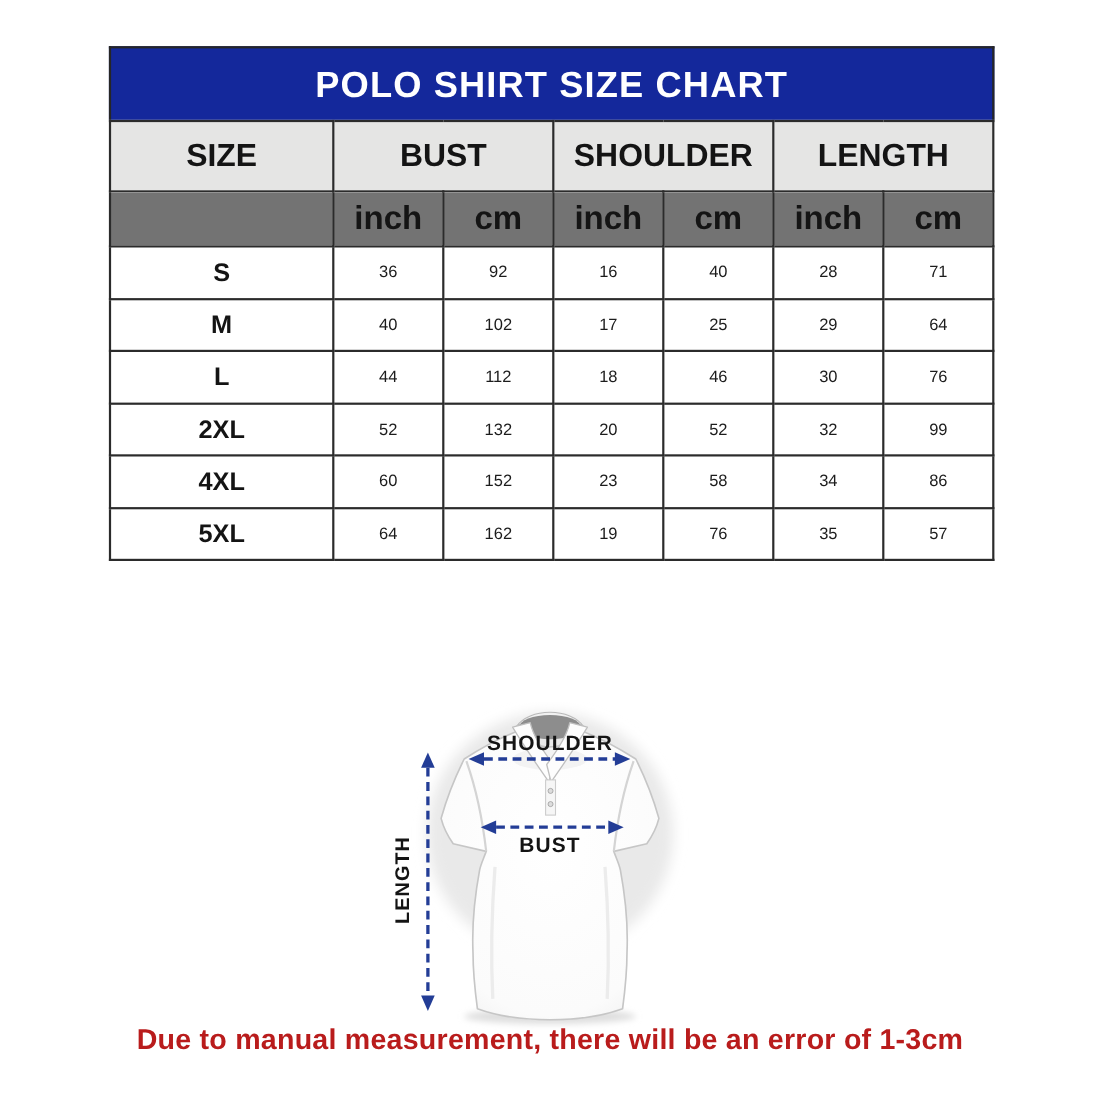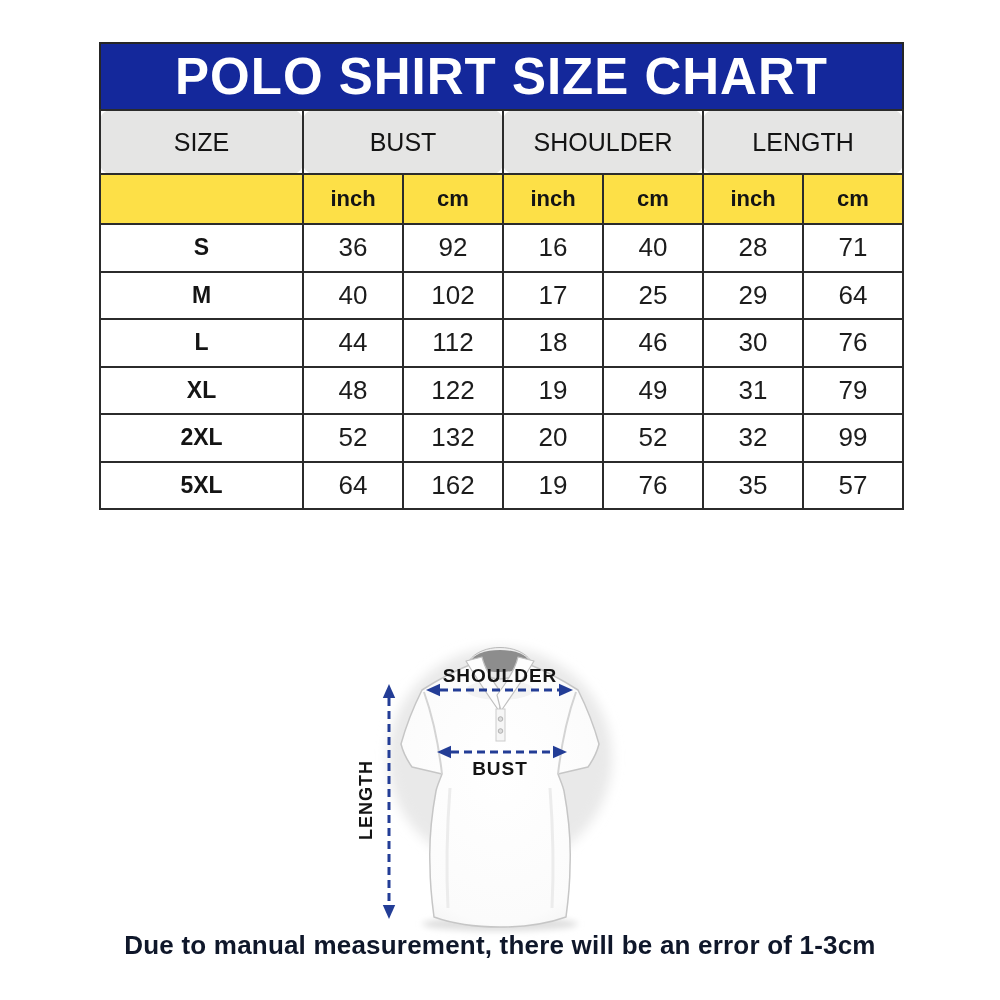--- a/index.html
+++ b/index.html
@@ -8,43 +8,43 @@
     font-family:"Liberation Sans",sans-serif;color:#111;
   }
   
   .chart{position:absolute;left:99px;top:42px;width:805px;}
   .banner{
     box-sizing:border-box;height:67px;background:#14289b;
     border:2px solid #262626;border-bottom:0;
     display:flex;align-items:center;justify-content:center;
   }
   .banner span{
-    color:#ffffff;font-weight:bold;font-size:51px;letter-spacing:1px;white-space:nowrap;
+    color:#ffffff;font-weight:bold;font-size:33px;letter-spacing:1px;white-space:nowrap;
   }
   table.sizes{
     border-collapse:collapse;table-layout:fixed;width:805px;background:#ffffff;
   }
   table.sizes th,table.sizes td{
     border:2px solid #2b2b2b;text-align:center;vertical-align:middle;padding:0;
     overflow:hidden;white-space:nowrap;
   }
   tr.main-header{height:64px;}
-  tr.main-header th{background:#e5e5e4;font-size:25px;font-weight:normal;color:#141414;border-radius:11px;}
+  tr.main-header th{background:#e5e5e4;font-size:29px;font-weight:bold;color:#141414;}
   tr.unit-header{height:50px;}
-  tr.unit-header th{background:#fde047;font-size:22px;font-weight:bold;color:#141414;}
+  tr.unit-header th{background:#737373;font-size:30px;font-weight:bold;color:#141414;}
   tbody tr{height:47.5px;}
   tbody th{font-size:23px;font-weight:bold;color:#141414;background:#fff;}
-  tbody td{font-size:26px;font-weight:normal;color:#1c1c1c;background:#fff;}
+  tbody td{font-size:15px;font-weight:normal;color:#1c1c1c;background:#fff;}
   
   svg.diagram{position:absolute;left:350px;top:638px;width:300px;height:300px;}
   .dlabel{font-family:"Liberation Sans",sans-serif;font-weight:bold;fill:#141414;}
   
   .note{
     position:absolute;left:0;top:930px;width:1000px;text-align:center;
-    font-size:26px;font-weight:bold;color:#0f172a;letter-spacing:0.2px;
+    font-size:26px;font-weight:bold;color:#b91c1c;letter-spacing:0.2px;
   }
 </style>
 </head>
 <body>
 
 <div class="page">
 
   <div class="chart">
     <div class="banner">
       <span>POLO SHIRT SIZE CHART</span>
@@ -98,36 +98,36 @@
         <tr>
           <th>L</th>
           <td>44</td>
           <td>112</td>
           <td>18</td>
           <td>46</td>
           <td>30</td>
           <td>76</td>
         </tr>
         <tr>
-          <th>XL</th>
-          <td>48</td>
-          <td>122</td>
-          <td>19</td>
-          <td>49</td>
-          <td>31</td>
-          <td>79</td>
-        </tr>
-        <tr>
           <th>2XL</th>
           <td>52</td>
           <td>132</td>
           <td>20</td>
           <td>52</td>
           <td>32</td>
           <td>99</td>
+        </tr>
+        <tr>
+          <th>4XL</th>
+          <td>60</td>
+          <td>152</td>
+          <td>23</td>
+          <td>58</td>
+          <td>34</td>
+          <td>86</td>
         </tr>
         <tr>
           <th>5XL</th>
           <td>64</td>
           <td>162</td>
           <td>19</td>
           <td>76</td>
           <td>35</td>
           <td>57</td>
         </tr>

